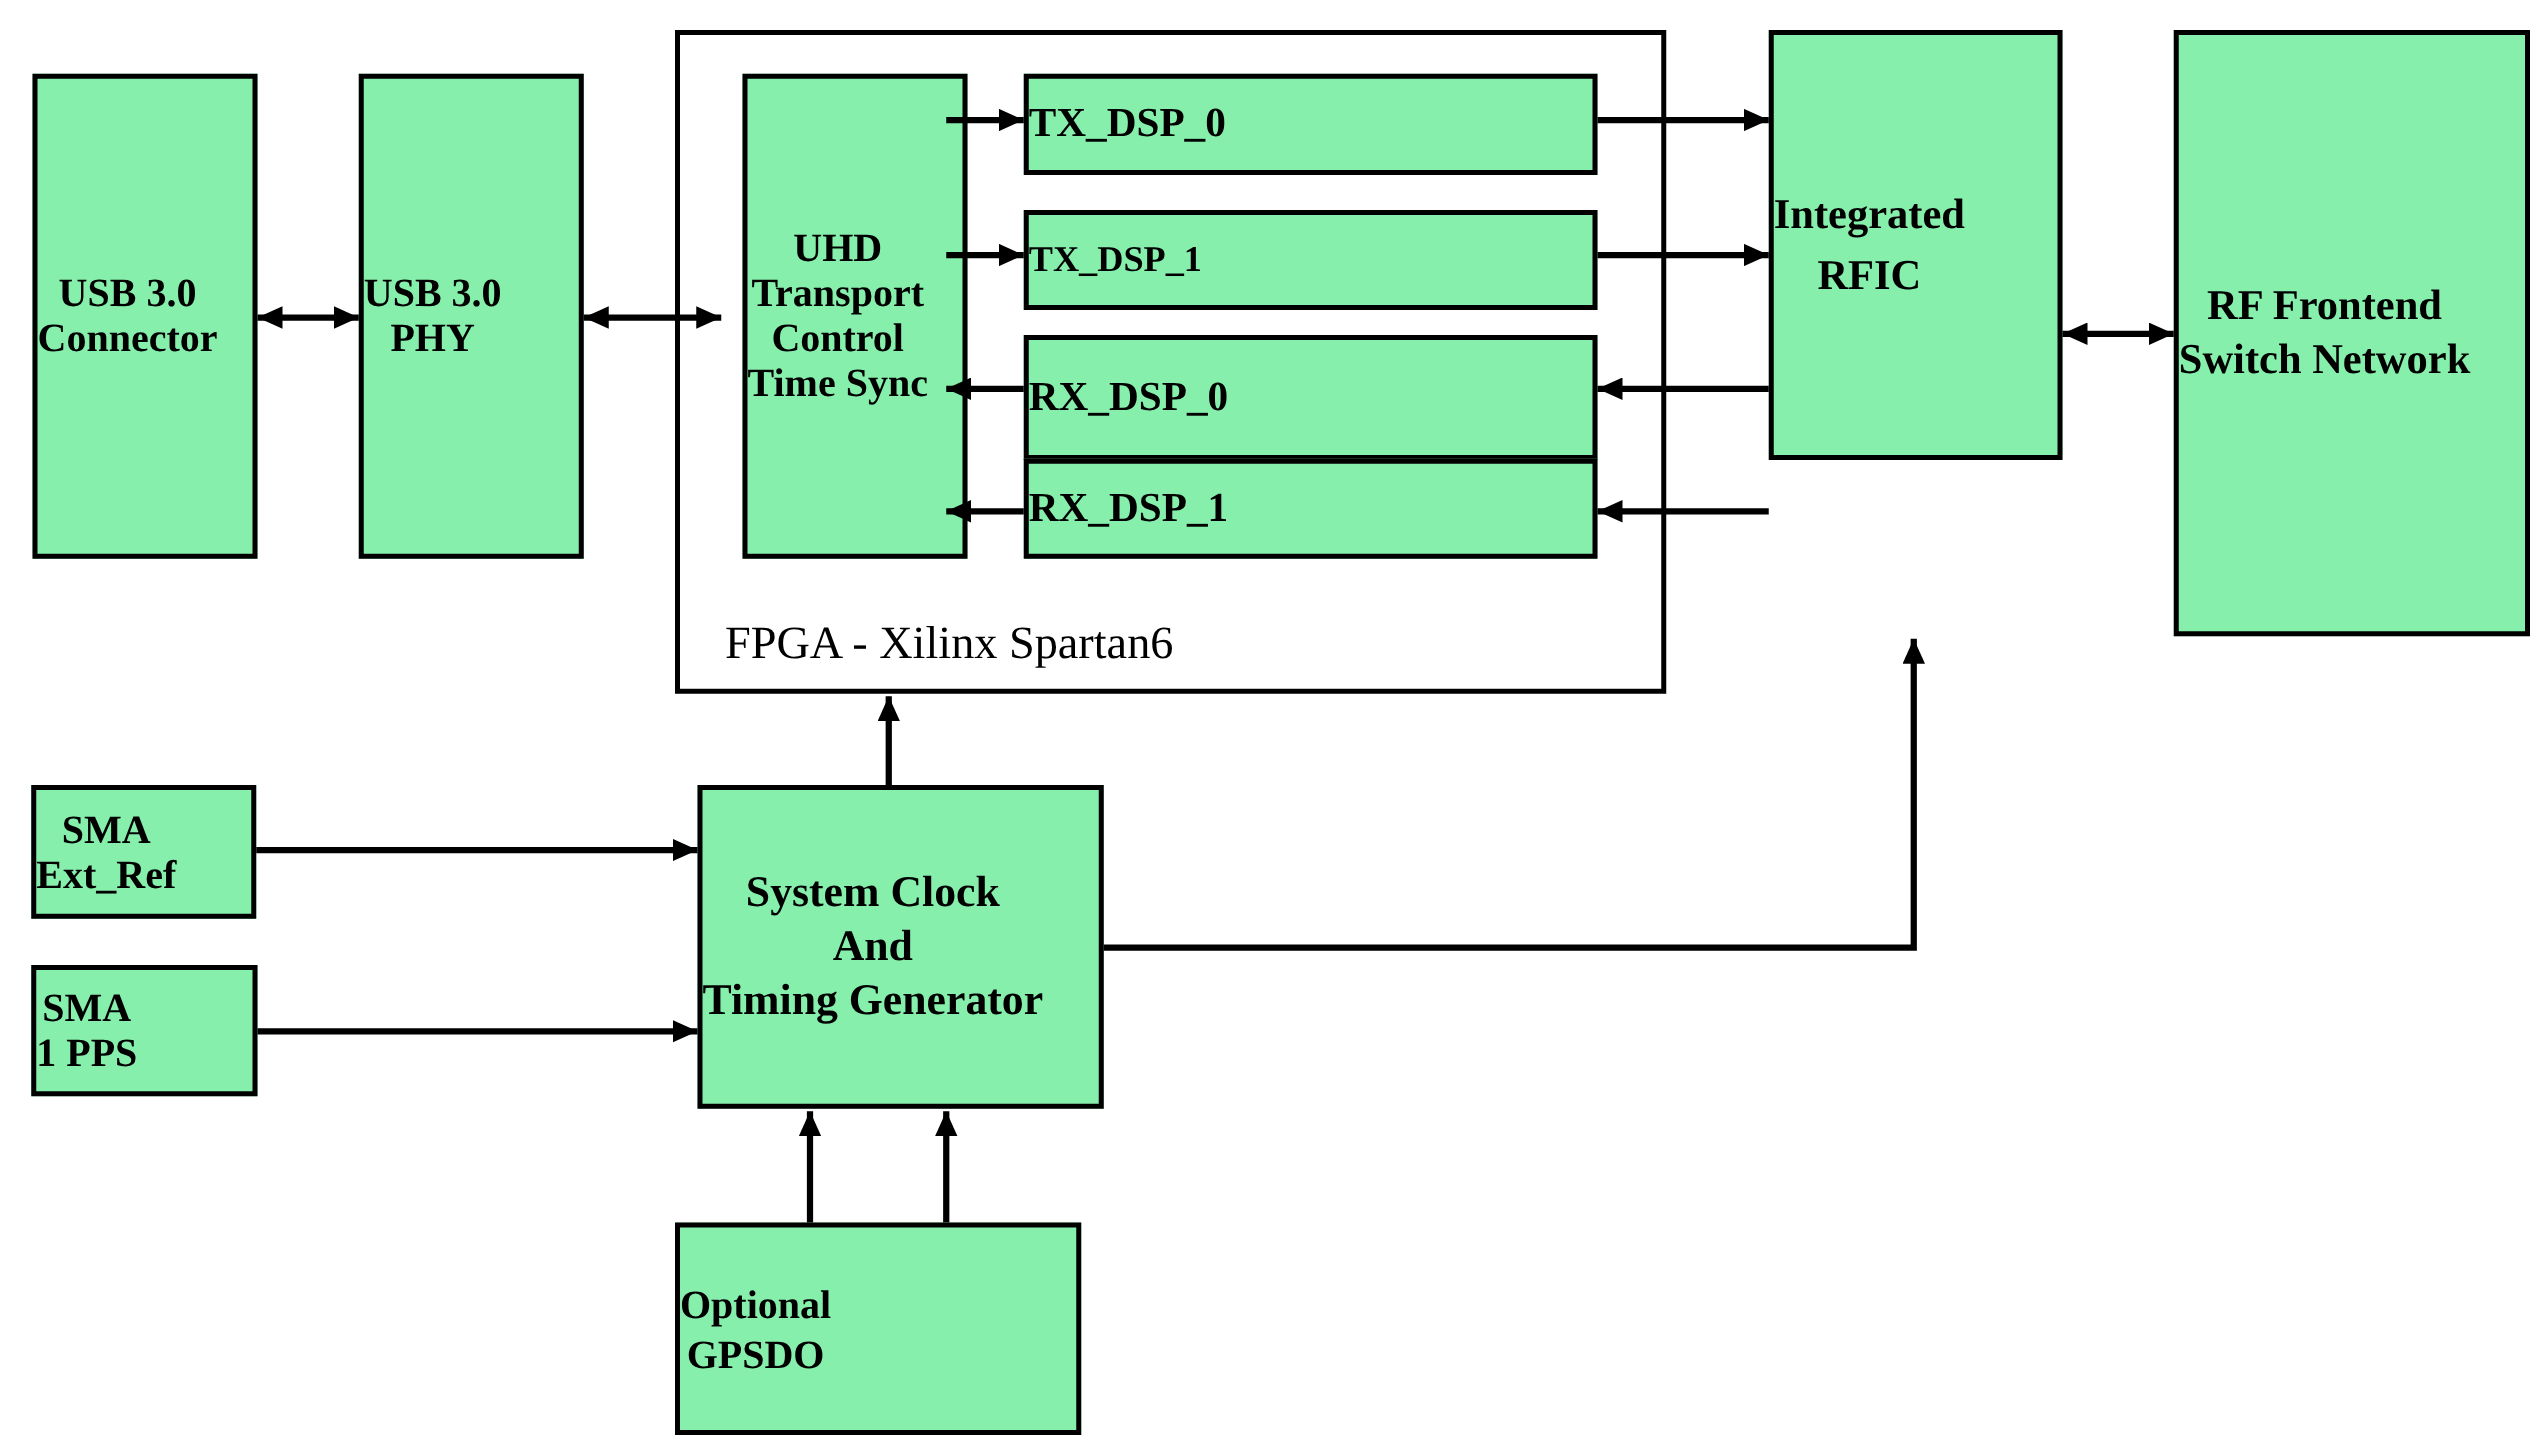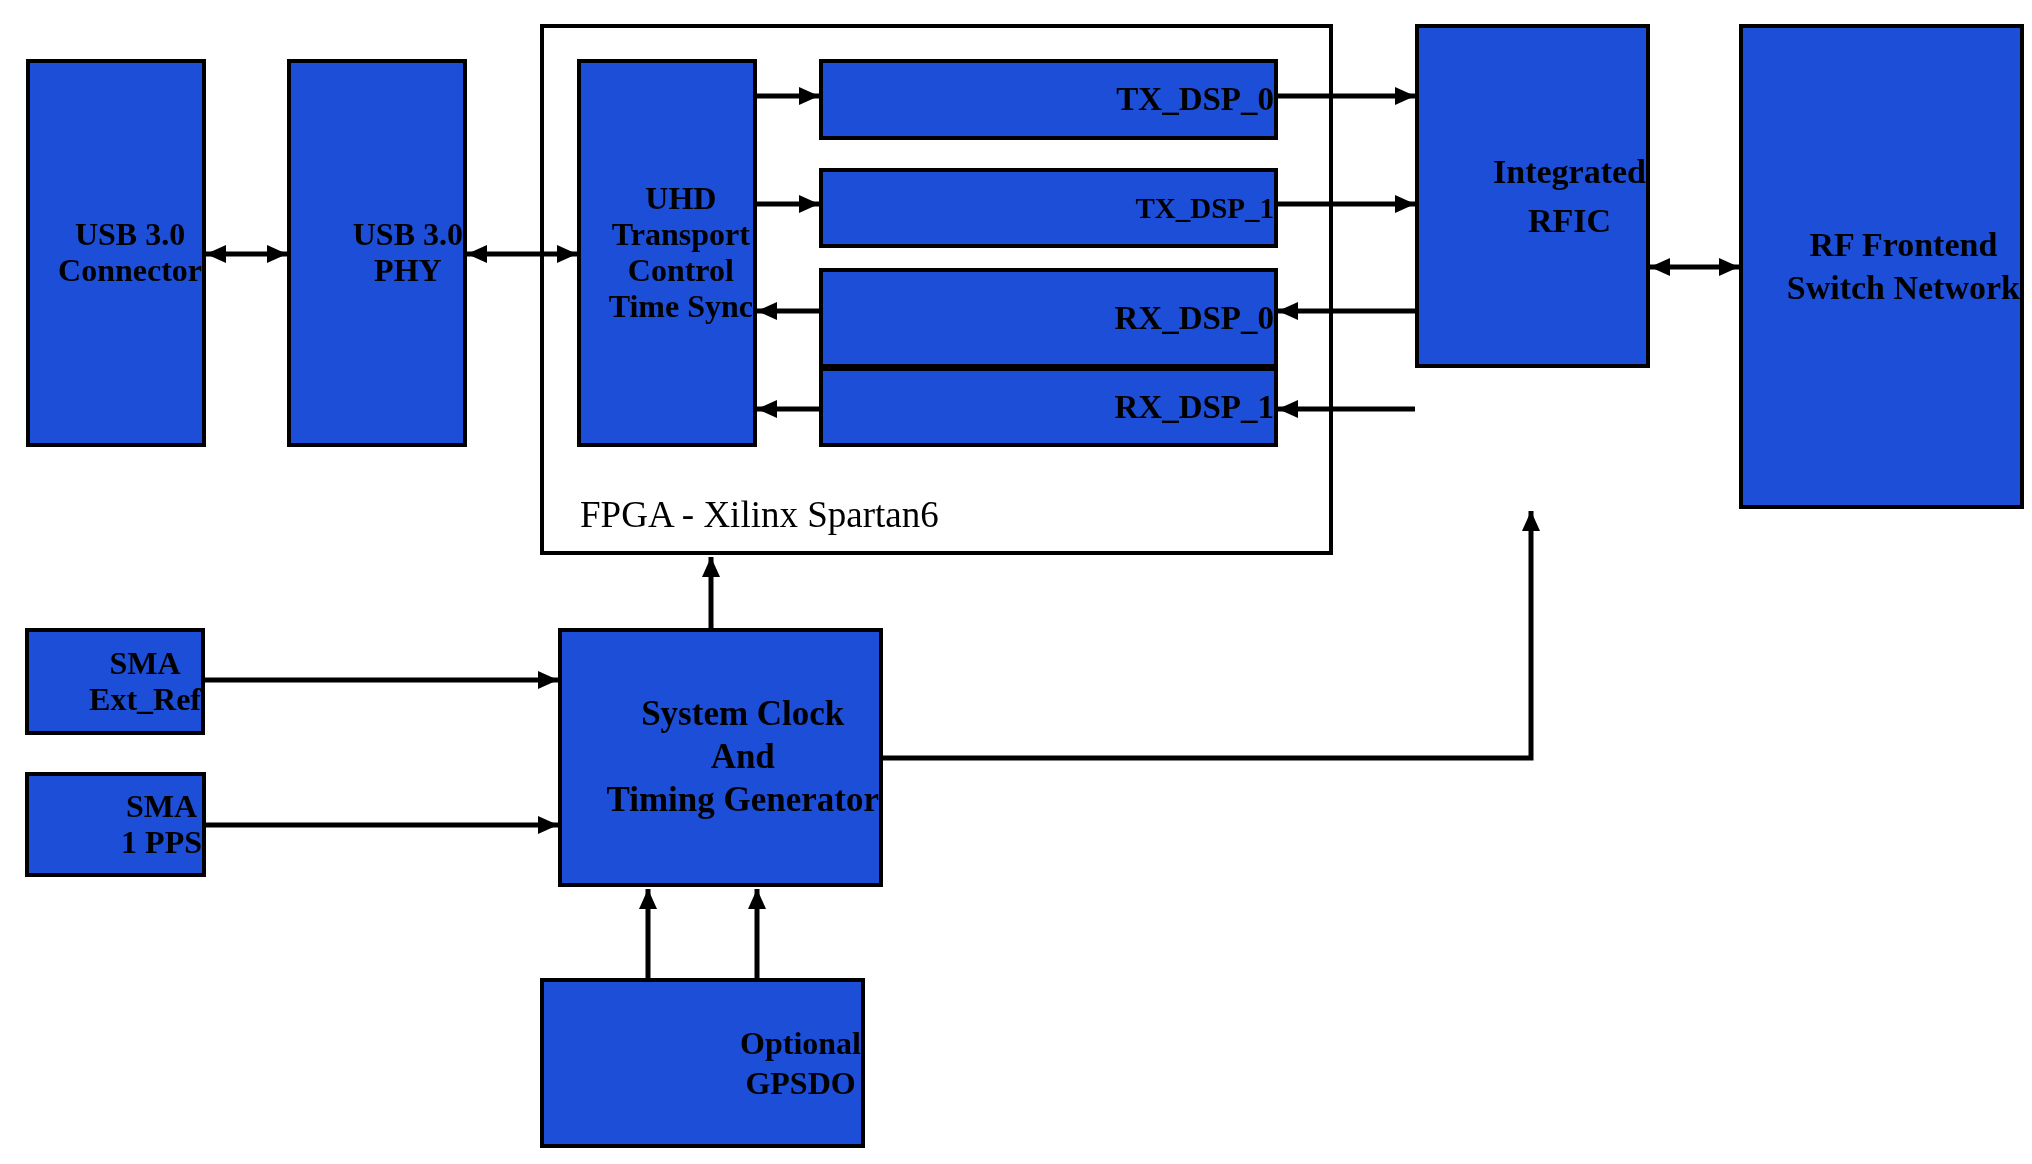--- a/index.html
+++ b/index.html
@@ -11,25 +11,25 @@
     position: relative;
     width: 2032px;
     height: 1164px;
     background: #ffffff;
     font-family: "Liberation Serif", "DejaVu Serif", serif;
     overflow: hidden;
   }
   .node {
     position: absolute;
     box-sizing: border-box;
-    background: #1d4ed8;
+    background: #86efac;
     border: 4px solid #000000;
     display: flex;
     align-items: center;
-    justify-content: flex-end;
+    justify-content: flex-start;
     text-align: center;
     color: #000000;
     font-weight: bold;
     white-space: pre-line;
     line-height: 1.12;
     font-size: 32px;
   }
   .container-box {
     position: absolute;
     box-sizing: border-box;
@@ -74,21 +74,21 @@
   <div class="node" style="left:26px; top:59px; width:180px; height:388px;">
     <span>USB 3.0
 Connector</span>
   </div>
 
   <div class="node" style="left:287px; top:59px; width:180px; height:388px;">
     <span>USB 3.0
 PHY</span>
   </div>
 
-  <div class="node" style="left:577px; top:59px; width:180px; height:388px;">
+  <div class="node" style="left:594px; top:59px; width:180px; height:388px;">
     <span>UHD
 Transport
 Control
 Time Sync</span>
   </div>
 
   <div class="node" style="left:819px; top:59px; width:459px; height:81px; font-size:33px;">
     <span>TX_DSP_0</span>
   </div>
 
@@ -123,21 +123,21 @@
     <span>SMA
 1 PPS</span>
   </div>
 
   <div class="node" style="left:558px; top:628px; width:325px; height:259px; font-size:35px; line-height:1.22;">
     <span>System Clock
 And
 Timing Generator</span>
   </div>
 
-  <div class="node" style="left:540px; top:978px; width:325px; height:170px; line-height:1.25;padding-left:44px;">
+  <div class="node" style="left:540px; top:978px; width:325px; height:170px; line-height:1.25;">
     <span>Optional
 GPSDO</span>
   </div>
 
   <svg class="wires" width="2032" height="1164" viewBox="0 0 2032 1164">
     <defs>
       <marker id="mEnd" markerUnits="userSpaceOnUse" markerWidth="22" markerHeight="18" refX="20" refY="9" orient="auto">
         <path class="arrowhead-fill" d="M0,0 L20,9 L0,18 Z"></path>
       </marker>
       <marker id="mStart" markerUnits="userSpaceOnUse" markerWidth="22" markerHeight="18" refX="2" refY="9" orient="auto">

